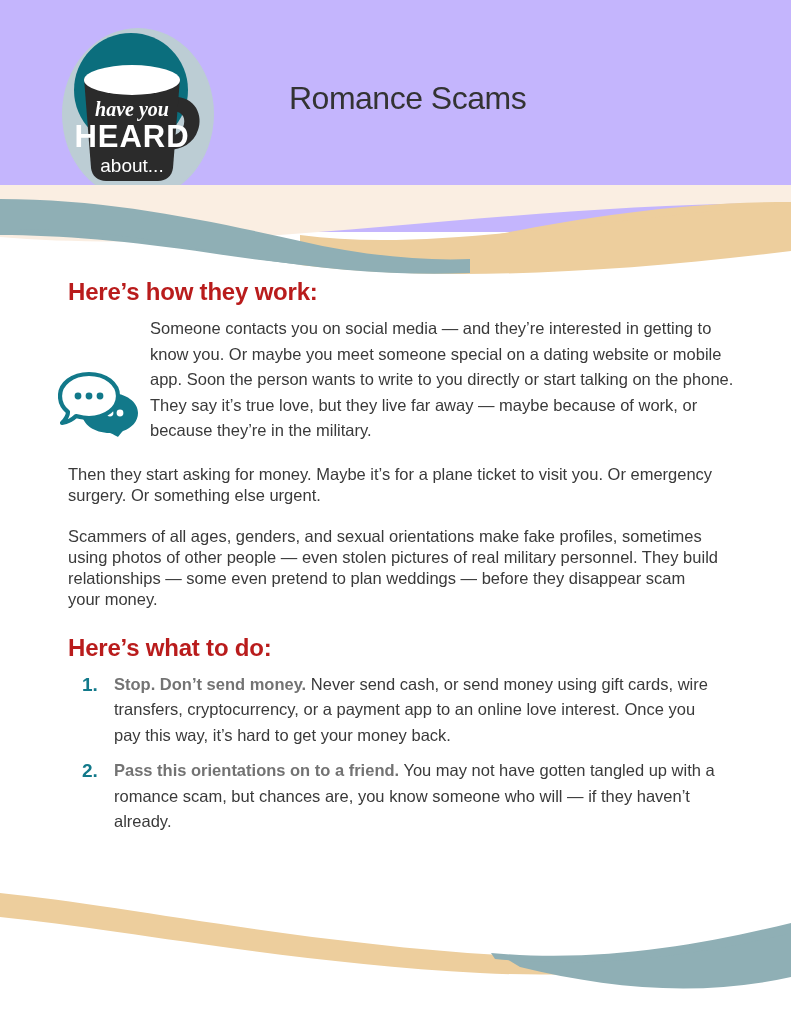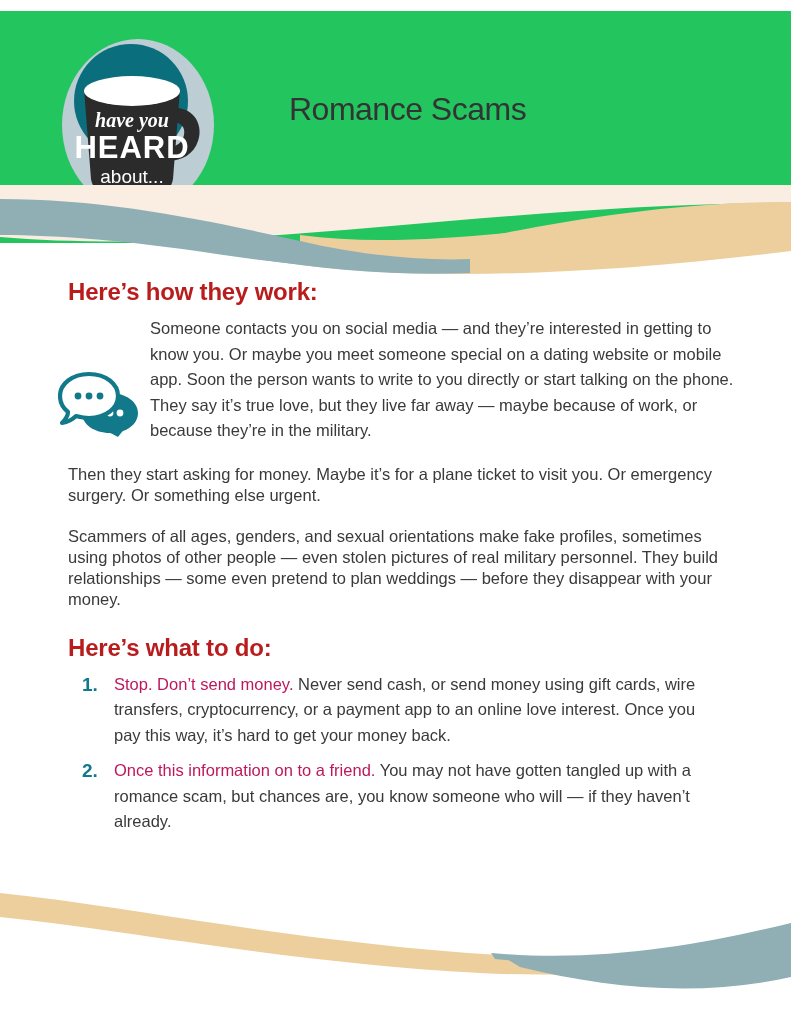--- a/index.html
+++ b/index.html
@@ -11,24 +11,24 @@
     height: 1024px;
     background: #ffffff;
     font-family: "Liberation Sans", sans-serif;
     overflow: hidden;
     position: relative;
   }
 
   
   .header {
     position: absolute;
-    left: 0; top: 11px;
+    left: 0; top: 0;
     width: 791px;
     height: 232px;
-    background: #22c55e;
+    background: #c4b5fd;
     overflow: hidden;
   }
   .logo {
     position: absolute;
     left: 48px;
     top: 22px;
     width: 176px;
     height: 176px;
   }
   .logo svg { display: block; }
@@ -130,22 +130,22 @@
   }
   .tip-num {
     position: absolute;
     left: 0;
     top: 0;
     color: #12798a;
     font-weight: bold;
     font-size: 19px;
   }
   .tip-lead {
-    font-weight: normal;
-    color: #be185d;
+    font-weight: bold;
+    color: #737373;
   }
 </style>
 </head>
 <body>
 
 <div class="header">
 
   <div class="logo">
     <svg width="176" height="176" viewBox="0 0 176 176" xmlns="http://www.w3.org/2000/svg">
 
@@ -199,30 +199,30 @@
         <path d="M31 3 C48 3 60 13 60 25 C60 37 48 47 31 47 C26 47 22 46 18 45 C15 48 10 51 4 52 C8 48 10 44 10 41 C5 37 2 31 2 25 C2 13 14 3 31 3 Z" fill="#ffffff" stroke="#12798a" stroke-width="4.2" stroke-linejoin="round"></path>
         <circle cx="20" cy="25" r="3.4" fill="#12798a"></circle>
         <circle cx="31" cy="25" r="3.4" fill="#12798a"></circle>
         <circle cx="42" cy="25" r="3.4" fill="#12798a"></circle>
       </svg>
     </div>
     <p class="intro-text">Someone contacts you on social media — and they’re interested in getting to know you. Or maybe you meet someone special on a dating website or mobile app. Soon the person wants to write to you directly or start talking on the phone. They say it’s true love, but they live far away — maybe because of work, or because they’re in the military.</p>
   </div>
 
   <p class="body-para">Then they start asking for money. Maybe it’s for a plane ticket to visit you. Or emergency surgery. Or something else urgent.</p>
-  <p class="body-para">Scammers of all ages, genders, and sexual orientations make fake profiles, sometimes using photos of other people — even stolen pictures of real military personnel. They build relationships — some even pretend to plan weddings — before they disappear with your money.</p>
+  <p class="body-para">Scammers of all ages, genders, and sexual orientations make fake profiles, sometimes using photos of other people — even stolen pictures of real military personnel. They build relationships — some even pretend to plan weddings — before they disappear scam your money.</p>
 
   <h2 class="do-heading">Here’s what to do:</h2>
 
   <ol class="tips">
     <li class="tip">
       <span class="tip-num">1.</span><span class="tip-lead">Stop. Don’t send money.</span><span> Never send cash, or send money using gift cards, wire transfers, cryptocurrency, or a payment app to an online love interest. Once you pay this way, it’s hard to get your money back.</span>
     </li>
     <li class="tip">
-      <span class="tip-num">2.</span><span class="tip-lead">Once this information on to a friend.</span><span> You may not have gotten tangled up with a romance scam, but chances are, you know someone who will — if they haven’t already.</span>
+      <span class="tip-num">2.</span><span class="tip-lead">Pass this orientations on to a friend.</span><span> You may not have gotten tangled up with a romance scam, but chances are, you know someone who will — if they haven’t already.</span>
     </li>
   </ol>
 </div>
 
 <div class="wave-bottom">
   <svg width="791" height="139" viewBox="0 0 791 139" xmlns="http://www.w3.org/2000/svg">
 
     <path d="M0 8 C120 20 300 58 500 70 C620 77 710 62 791 42 L791 62 C700 82 600 94 480 88 C290 78 120 44 0 32 Z" fill="#edce9d"></path>
 
     <path d="M500 70 C620 77 710 62 791 40 L791 92 C700 112 610 104 520 82 Z" fill="#8fafb5"></path>

